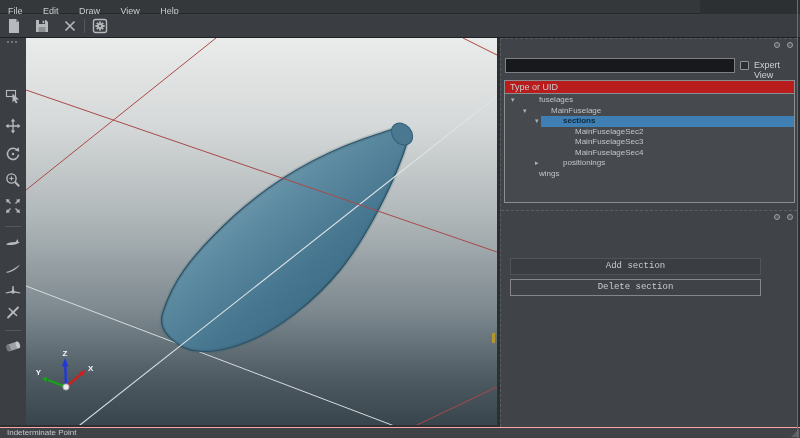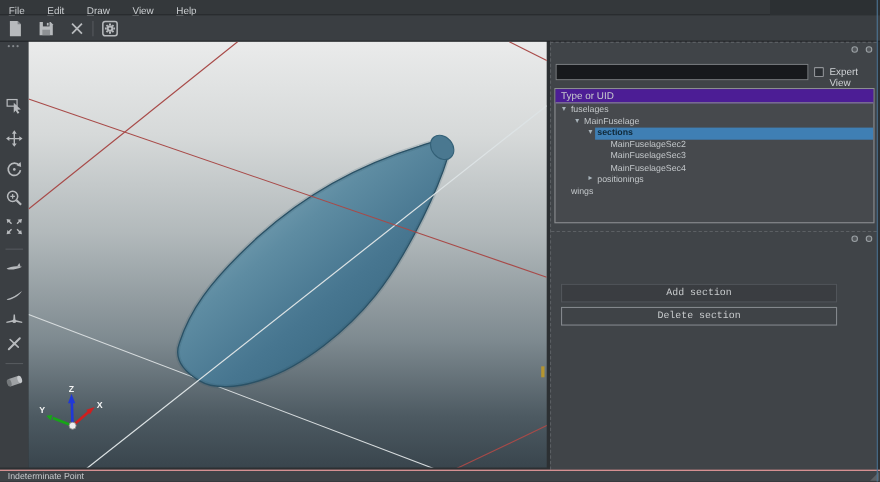--- a/index.html
+++ b/index.html
@@ -30,26 +30,26 @@
 
   
   .right-panel { position:absolute; left:500px; top:38px; width:297px; height:389px; background:#404448;
     border-left:1px dashed #5a5e62; border-top:1px dashed #5a5e62;padding-left:45px; }
   .dock-btns { position:absolute; right:4px; height:7px; }
   .dock-btn { display:inline-block; width:6px; height:6px; border-radius:50%; border:1px solid #9aa0a4; background:#54585c; margin-left:3px; vertical-align:top; }
   .search-input { position:absolute; left:4px; top:19px; width:230px; height:15px; background:#17191c; border:1px solid #7d8084; color:#d0d3d6; font-size:9px; padding:0 3px; outline:none; }
   .checkbox { position:absolute; left:239px; top:22px; width:9px; height:9px; background:#2b2f33; border:1px solid #8f9296; border-radius:1px; }
   .cb-label { position:absolute; left:253px; top:21px; font-size:9px; color:#ced1d4; }
   .tree { position:absolute; left:3px; top:41px; width:291px; height:123px; border:1px solid #8b8e91; background:#46494d; }
-  .tree-header { height:13px; background:#4c1d95; border-bottom:1px solid #8b8e91; font-size:9px; line-height:13px; padding-left:5px; color:#c9ccce; }
+  .tree-header { height:13px; background:#b91c1c; border-bottom:1px solid #8b8e91; font-size:9px; line-height:13px; padding-left:5px; color:#c9ccce; }
   .tree-body { position:relative; height:108px; padding-top:1px; overflow:hidden; }
   .trow { position:relative; height:10.5px; font-size:8px; line-height:10.5px; color:#c2c6c9; }
   .trow .hl { position:absolute; top:0; bottom:0; right:0; background:#3f7fb4; }
   .trow .arrow { position:absolute; top:0; font-size:7px; color:#a9b4bb; line-height:10.5px; }
-  .trow .tlabel { position:absolute; top:0; white-space:nowrap; }
+  .trow .tlabel { position:absolute; top:0; white-space:nowrap;margin-left:20px; }
   .trow.selected .tlabel { color:#0f2838; }
   .dock-sep { position:absolute; left:0; top:171px; width:100%; border-top:1px dashed #5c6064; }
   .panel-btn { position:absolute; left:9px; width:251px; height:17px; font-size:9px; color:#c9ccce; text-align:center; line-height:15px; font-family:Liberation Mono, monospace;margin-top:24px; }
   .panel-btn.add { top:195px; background:#3a3d41; border:1px solid #51555a; }
   .panel-btn.del { top:216px; background:#3f4347; border:1px solid #83878c;text-align:center; }
 
   
   .statusbar { position:absolute; left:0; top:427px; width:800px; height:11px; background:#3f4347; border-top:1px solid #fca5a5; }
   .status-text { position:absolute; left:7px; top:0; font-size:8px; line-height:10px; color:#c6c9cc; }
   .resize-grip { position:absolute; right:1px; bottom:1px; width:0; height:0; border-left:8px solid transparent; border-bottom:8px solid #5d6165; }

